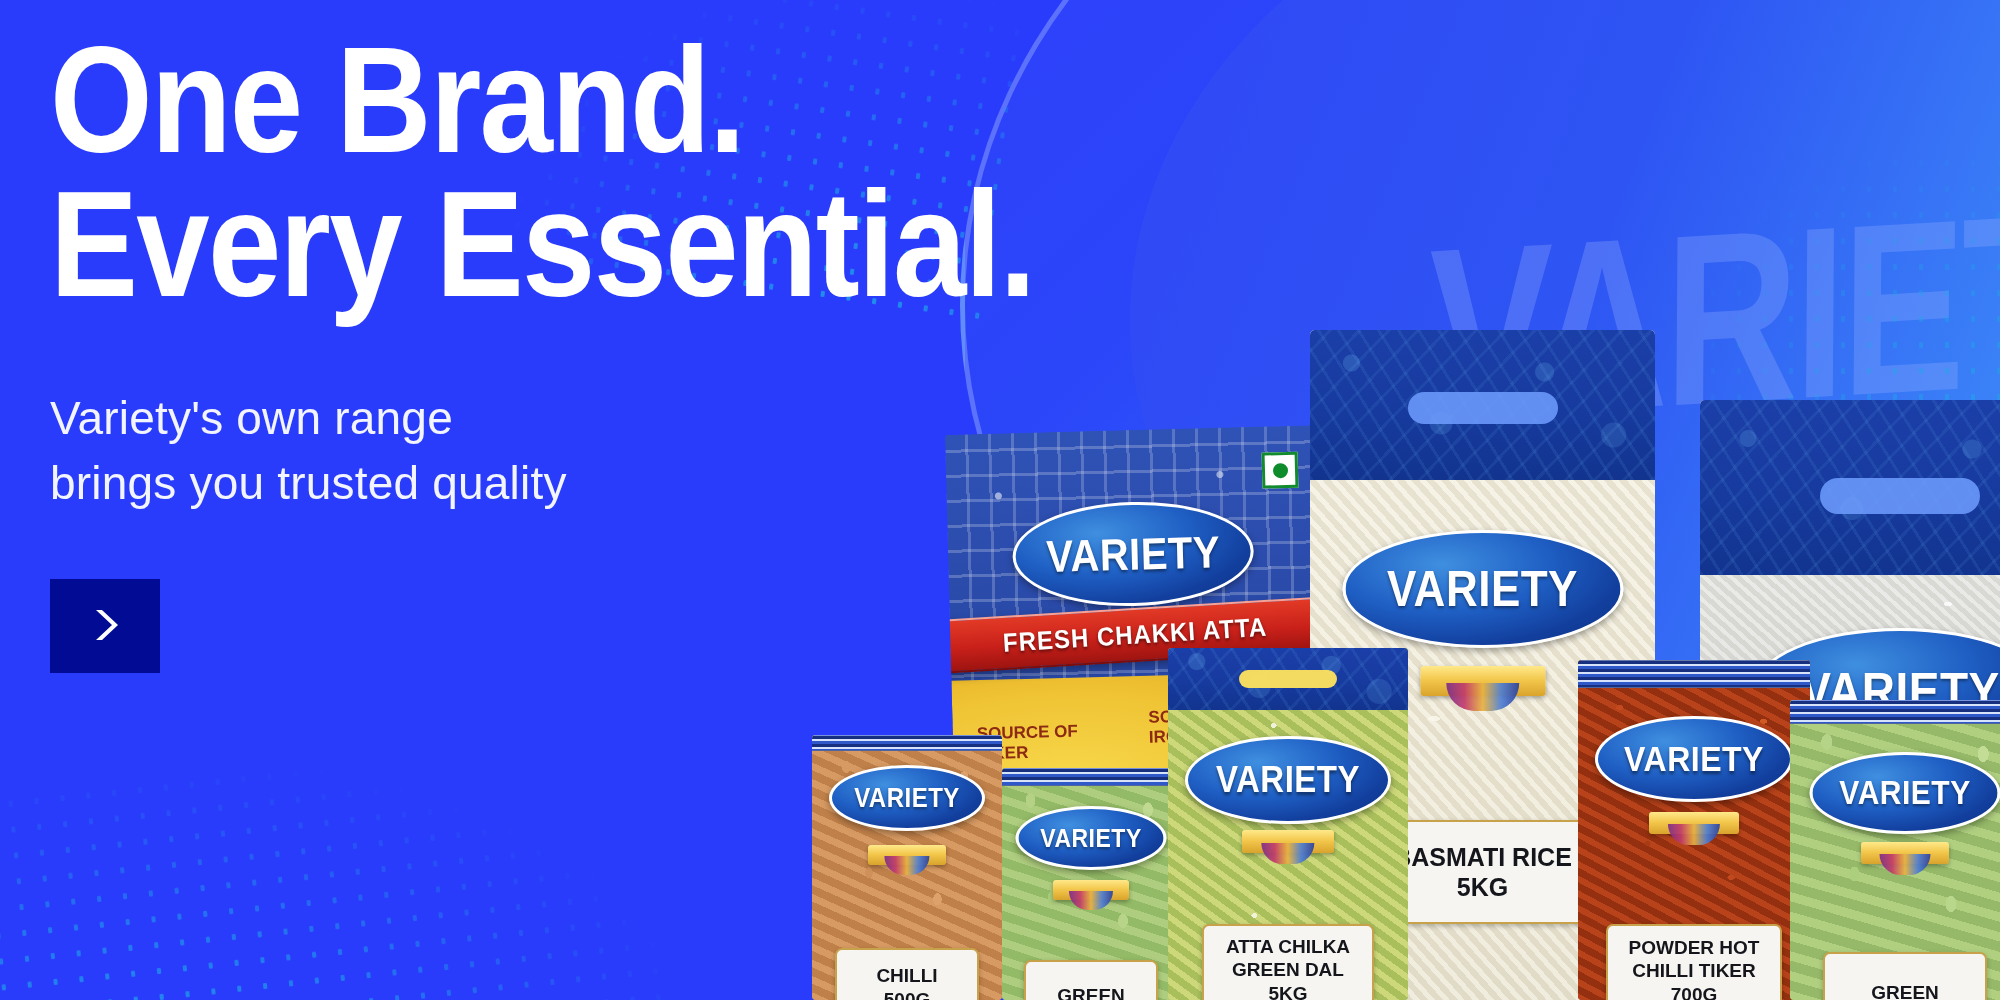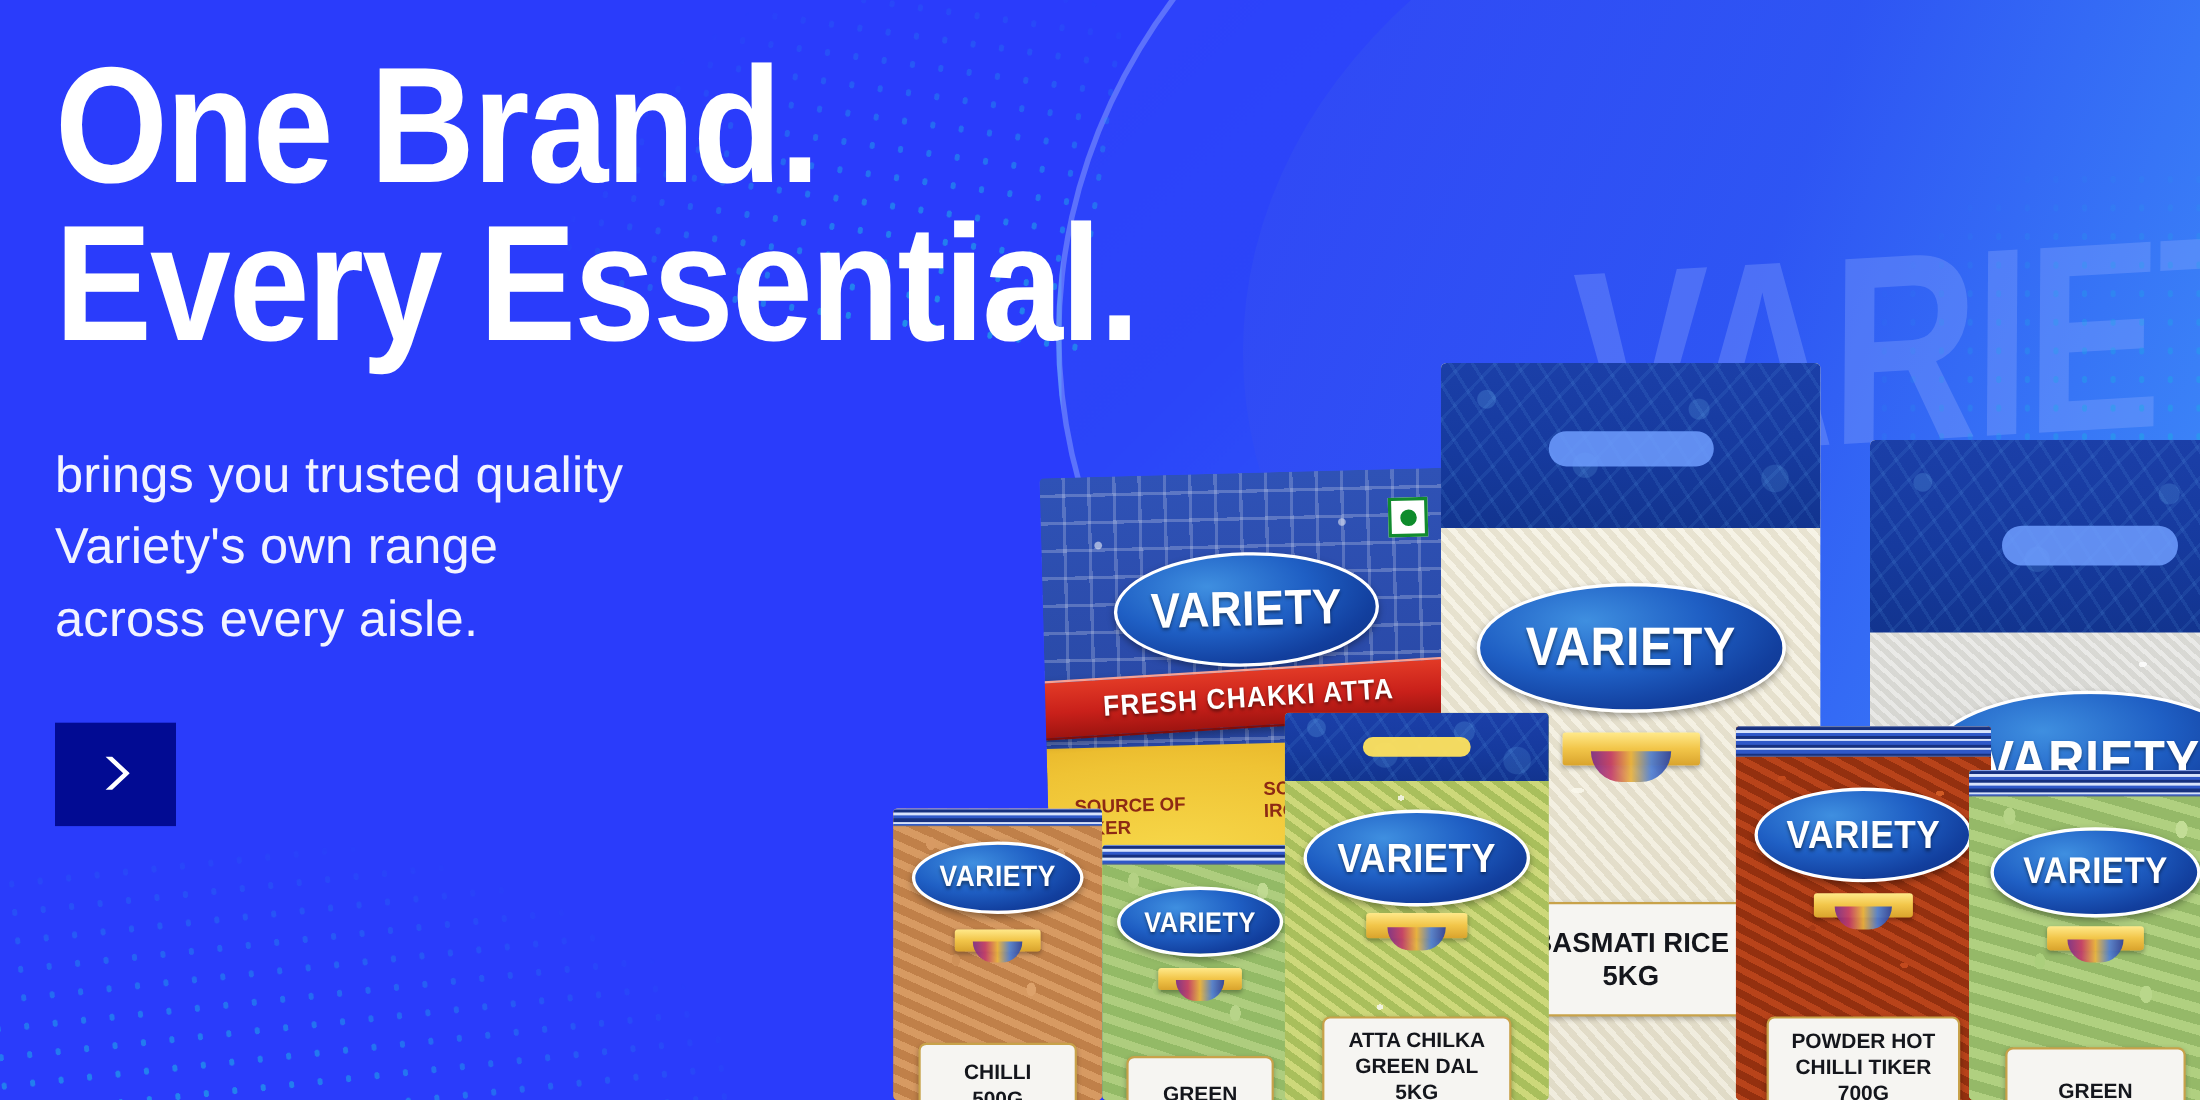--- a/index.html
+++ b/index.html
@@ -55,21 +55,21 @@
   .dots-c{ left:1200px; top:680px; width:480px; height:340px;
     -webkit-mask-image:radial-gradient(ellipse at 35% 35%, rgba(0,0,0,1) 0%, rgba(0,0,0,.5) 45%, rgba(0,0,0,0) 78%);
             mask-image:radial-gradient(ellipse at 35% 35%, rgba(0,0,0,1) 0%, rgba(0,0,0,.5) 45%, rgba(0,0,0,0) 78%);
     transform:rotate(10deg); opacity:.8;}
   .dots-d{ left:1700px; top:150px; width:380px; height:420px;
     -webkit-mask-image:radial-gradient(ellipse at 70% 60%, rgba(0,0,0,1) 0%, rgba(0,0,0,.5) 45%, rgba(0,0,0,0) 80%);
             mask-image:radial-gradient(ellipse at 70% 60%, rgba(0,0,0,1) 0%, rgba(0,0,0,.5) 45%, rgba(0,0,0,0) 80%);
     opacity:.55;}
 
   
-  .copy{position:absolute;left:50px;top:41px;width:1300px;z-index:40;}
+  .copy{position:absolute;left:50px;top:28px;width:1300px;z-index:40;}
   .headline{
     color:#ffffff;
     font-family:"Liberation Sans",sans-serif;
     font-weight:bold;
     font-size:150px;
     line-height:.96;
     letter-spacing:-2px;
     transform:scaleX(.88);
     transform-origin:left top;
     margin:0;
@@ -397,23 +397,22 @@
 
   </div>
 
   <div class="copy">
     <h1 class="headline">
       <span class="l1">One Brand.</span>
       <span class="l2">Every Essential.</span>
     </h1>
 
     <div class="subcopy">
+      <span>Variety's own range</span>
       <span>brings you trusted quality</span>
-      <span>Variety's own range</span>
-      <span>across every aisle.</span>
     </div>
 
     <button class="cta">
       <span class="cta-chevron">
         <svg width="26" height="36" viewBox="0 0 26 36" aria-hidden="true">
           <path d="M4 3 L20 18 L4 33 L10 33 L26 18 L10 3 Z" fill="#ffffff"></path>
         </svg>
       </span>
     </button>
   </div>

